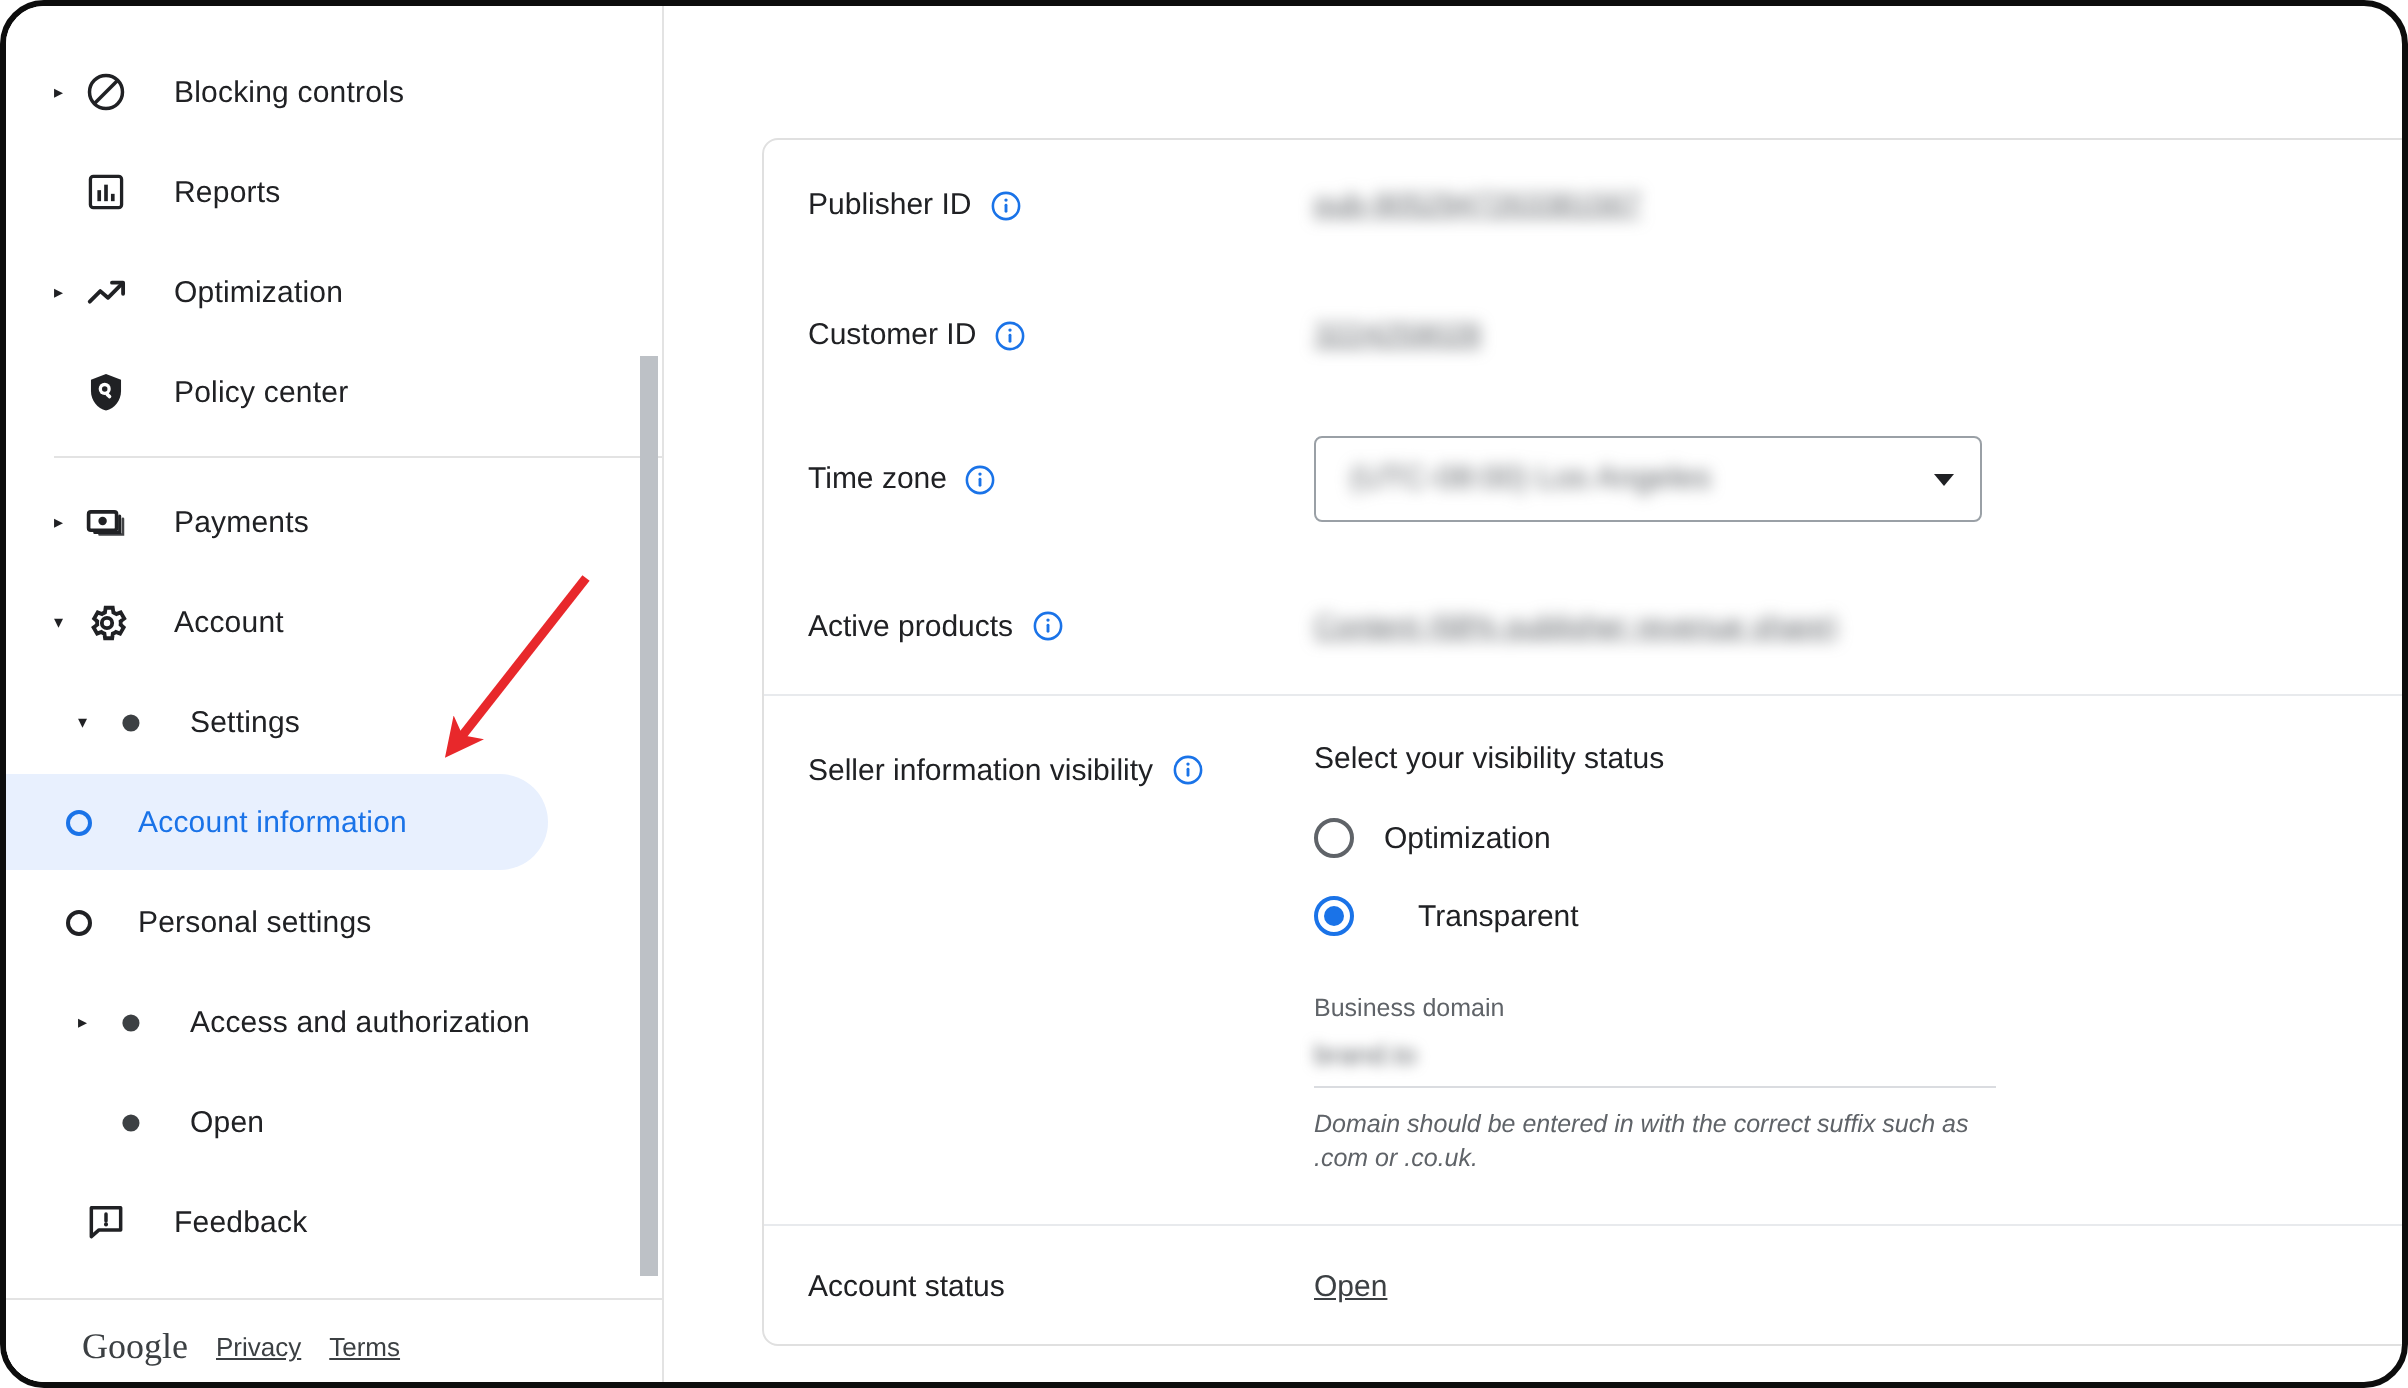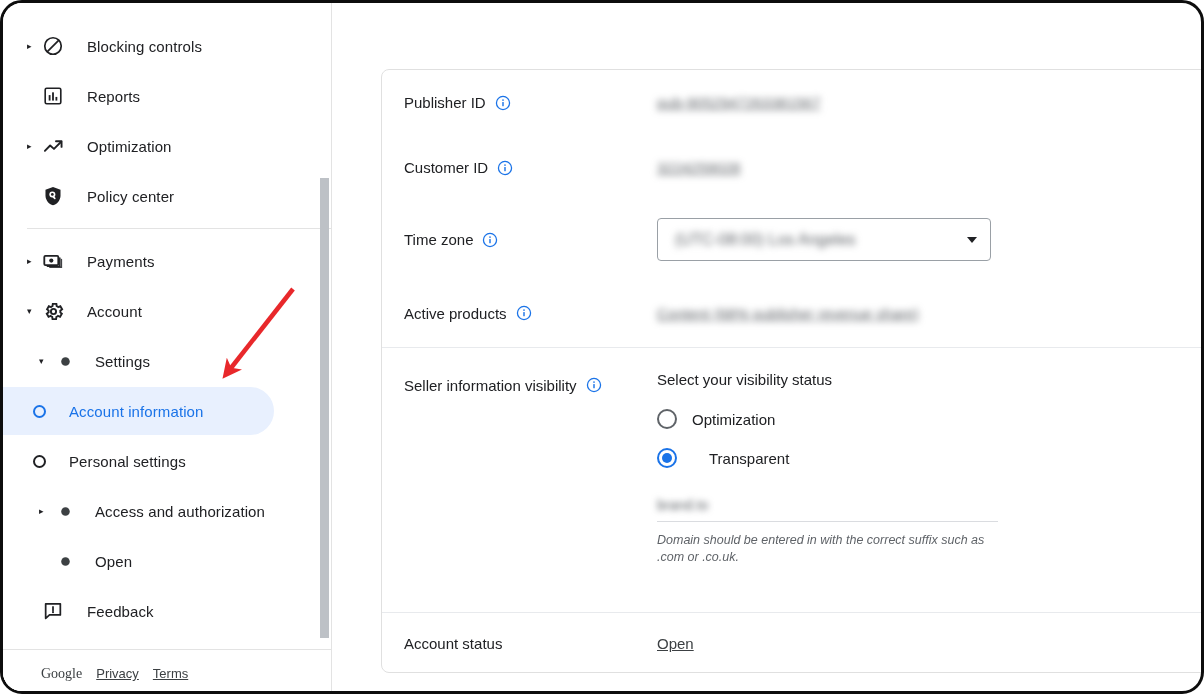--- a/index.html
+++ b/index.html
@@ -121,21 +121,21 @@
     width: 328px;
     height: 48px;
     border-top: 1px solid #e3e3e3;
     display: flex;
     align-items: center;
     padding-left: 38px;
     box-sizing: border-box;
     background: #fff;
   }
   #sidebar-footer .g-word {
-    font-size: 14px;
+    font-size: 18px;
     color: #3c4043;
     margin-right: 14px;
     font-family: "Liberation Serif", serif;
   }
   #sidebar-footer a {
     font-size: 13px;
     color: #3c4043;
     text-decoration: underline;
     margin-right: 14px;
   }
@@ -538,20 +538,21 @@
                 <span class="radio"></span>
                 <span class="radio-label">Optimization</span>
               </div>
               <div class="radio-row" style="margin-top:5px;gap:32px;">
                 <span class="radio checked"></span>
                 <span class="radio-label">Transparent</span>
               </div>
             </div>
 
             <div style="margin-top:22px;">
+              <div class="field-caption">Business domain</div>
               <div class="text-field" style="margin-top:8px;">
                 <span class="blur blur-sm">brand.to</span>
               </div>
               <div class="helper-text" style="margin-top:10px;">Domain should be entered in with the correct suffix such as .com or .co.uk.</div>
             </div>
           </div>
         </div>
       </div>
 
       <div class="section-divider"></div>

